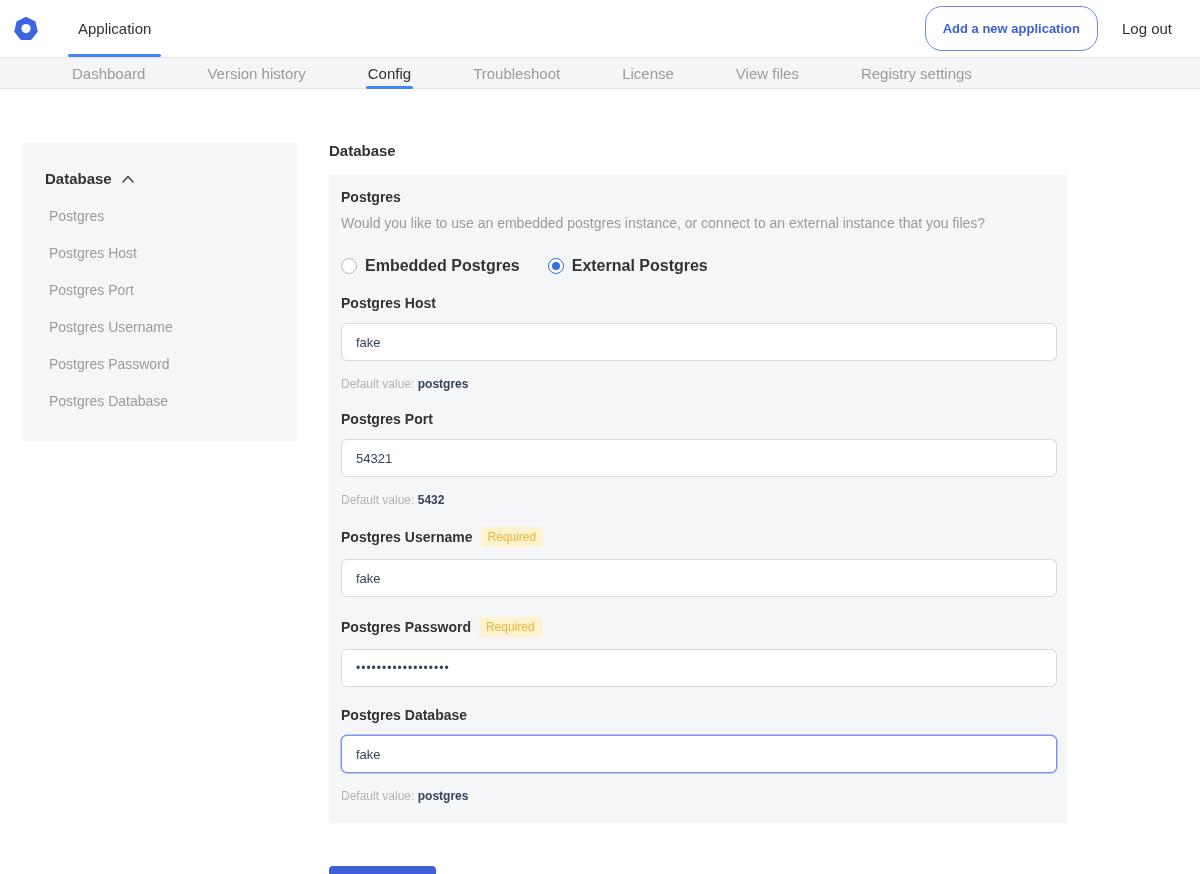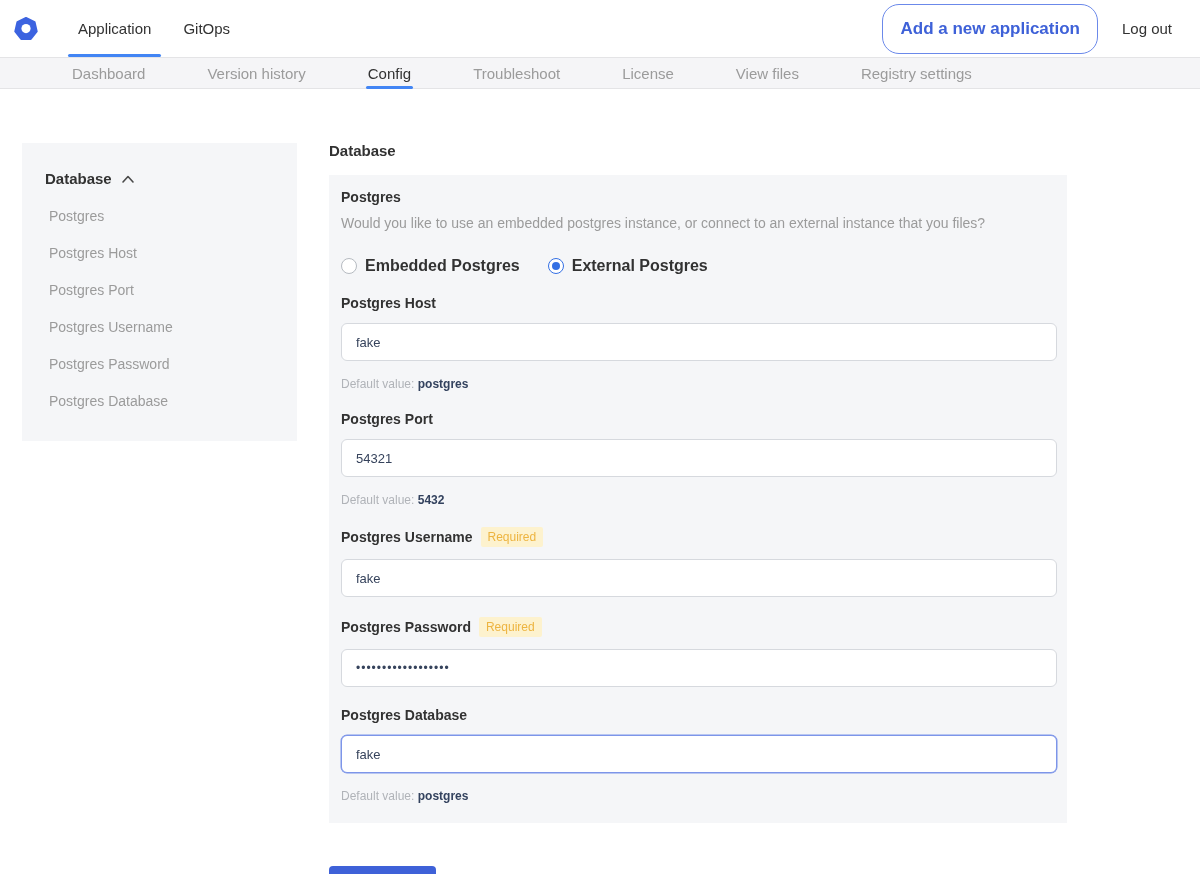--- a/index.html
+++ b/index.html
@@ -32,21 +32,21 @@
   .top-tab.active::after {
     content:""; position:absolute; left:6px; right:6px; bottom:0;
     height:3px; background:#4285f4; border-radius:2px;
   }
   .topnav-right { margin-left:auto; display:flex; align-items:center; gap:24px; }
   .add-app-btn {
     background:#fff;
     border:1.5px solid #6b89ea;
     color:#3e61d8;
     font-weight:bold;
-    font-size:17px;
+    font-size:13px;
     font-family:"Liberation Sans", sans-serif;
     border-radius:17px;
     padding:14px 17px;
     cursor:pointer;
     white-space:nowrap;
   }
   .logout { font-size:15px; color:#323232; cursor:pointer; }
 
   
   .subnav {
@@ -155,21 +155,20 @@
 
 <header class="topnav">
   <span class="logo">
     <svg viewBox="0 0 24 24" width="24" height="24">
       <polygon points="12,1 20.6,5.14 22.72,14.45 16.77,21.91 7.23,21.91 1.28,14.45 3.4,5.14" fill="#3c63e0" stroke="#3c63e0" stroke-width="2" stroke-linejoin="round"></polygon>
       <circle cx="12" cy="11.6" r="4.6" fill="#ffffff"></circle>
     </svg>
   </span>
   <nav class="top-tabs">
     <div class="top-tab active">Application</div>
-    <div class="top-tab">GitOps</div>
   </nav>
   <div class="topnav-right">
     <button class="add-app-btn">Add a new application</button>
     <span class="logout">Log out</span>
   </div>
 </header>
 
 <nav class="subnav">
   <div class="subnav-item">Dashboard</div>
   <div class="subnav-item">Version history</div>

